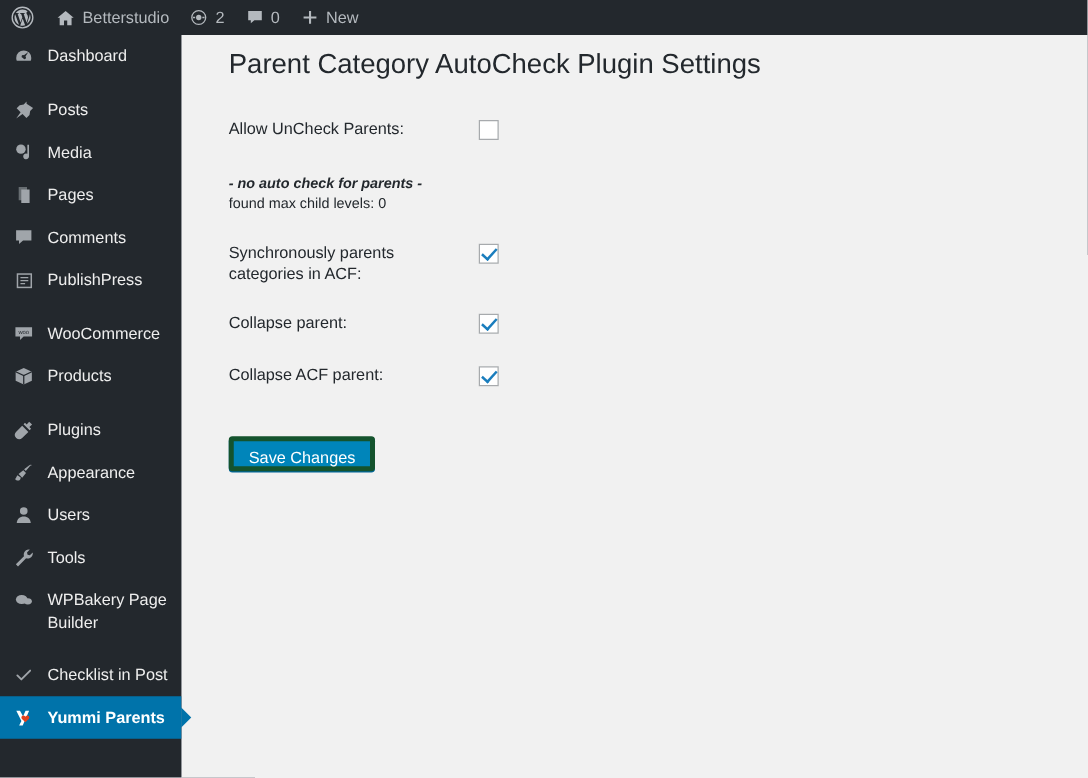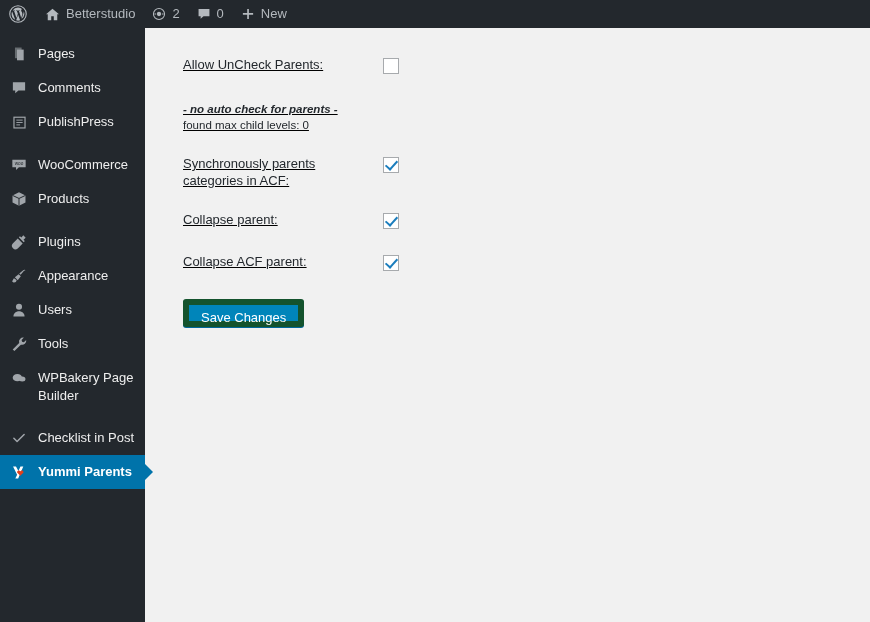--- a/index.html
+++ b/index.html
@@ -101,21 +101,20 @@
     border-collapse: collapse;
   }
   #form-table td {
     padding: 0;
     vertical-align: top;
   }
   .row-label-cell {
     width: 200px;
     padding-right: 6px !important;
     padding-bottom: 22px !important;
-    text-decoration: underline;
   }
   .row-field-cell {
     width: 60px;
     padding-bottom: 22px !important;
     padding-top: 2px !important;
   }
   .row-label {
     font-size: 13px;
     color: #23282d;
     line-height: 17px;
@@ -150,23 +149,23 @@
     left: 4px; top: 0px;
     width: 5px; height: 10px;
     border: solid #1a7dbd;
     border-width: 0 2px 2px 0;
     transform: rotate(42deg);
   }
 
   #save-btn {
     display: inline-block;
     margin-left: 18px;
-    margin-top: 4px;
+    margin-top: 16px;
     background: #0085ba;
-    border: 6px solid #14532d;
+    border: 4px solid #14532d;
     border-radius: 3px;
     color: #fff;
     font-size: 13px;
     line-height: 26px;
     height: 28px;
     padding: 0 12px;
     cursor: pointer;
     font-family: "Liberation Sans", sans-serif;
     box-shadow: 0 1px 0 #006799;
     text-align: center;
@@ -223,23 +222,48 @@
         <svg width="16" height="16" viewBox="0 0 20 20" fill="#b4b9be">
           <path d="M9 3.6h2.1v5.3h5.3v2.1h-5.3v5.3H9v-5.3H3.6V8.9H9z"></path>
         </svg>
       </span>
       <span class="ab-label">New</span>
     </div>
   </div>
 
   <div id="sidebar">
 
+    <div class="menu-item">
+      <span class="mi-icon">
+        <svg width="18" height="18" viewBox="0 0 20 20" fill="currentColor">
+          <path d="M3.3 11.5a6.7 6.7 0 1 1 13.4 0 6.6 6.6 0 0 1-.5 2.5H3.8a6.6 6.6 0 0 1-.5-2.5zm6.1-.1a1.3 1.3 0 1 0 2.6 0c0-.4-.2-.8-.5-1.1l2.6-4-4 2.7c-.2-.1-.4-.1-.7-.1a1.3 1.3 0 0 0-1.3 1.3c0 .4.2.9.5 1.2z"></path>
+        </svg>
+      </span>
+      <span class="mi-label">Dashboard</span>
+    </div>
     <div class="menu-sep"></div>
 
-
+    <div class="menu-item">
+      <span class="mi-icon">
+        <svg width="18" height="18" viewBox="0 0 20 20" fill="currentColor">
+          <path d="M12.5 2.5 10 5.1l-3.6.6-2.7 2.7 3.5 3.5-3.9 5.6 5.6-3.9 3.5 3.5 2.7-2.7.6-3.6 2.6-2.5-5.8-3.8z"></path>
+        </svg>
+      </span>
+      <span class="mi-label">Posts</span>
+    </div>
+
+    <div class="menu-item">
+      <span class="mi-icon">
+        <svg width="18" height="18" viewBox="0 0 20 20" fill="currentColor">
+          <circle cx="7.5" cy="7" r="4.2"></circle>
+          <path d="M13.2 3.2h1.5v10.2a2.6 2.6 0 1 1-1.5-2.36z"></path>
+        </svg>
+      </span>
+      <span class="mi-label">Media</span>
+    </div>
 
     <div class="menu-item">
       <span class="mi-icon">
         <svg width="18" height="18" viewBox="0 0 20 20" fill="currentColor">
           <path d="M5.5 2.8h7.4v11.9H5.5z" opacity="0.55"></path>
           <path d="M7.8 5.1h7.4V17H7.8z"></path>
         </svg>
       </span>
       <span class="mi-label">Pages</span>
     </div>
@@ -354,20 +378,21 @@
           <path d="M12.6 10.6c.8-.8 2.1-.8 2.8 0l.6.6.6-.6c.8-.8 2-.8 2.8 0s.8 2 0 2.8l-3.4 3.3-3.4-3.3c-.8-.8-.8-2 0-2.8z" fill="#e2401c" transform="translate(-2.6,-0.6) scale(0.84)"></path>
         </svg>
       </span>
       <span class="mi-label">Yummi Parents</span>
     </div>
 
   </div>
 
   <div id="content">
 
+    <h1 id="page-title">Parent Category AutoCheck Plugin Settings</h1>
 
     <table id="form-table">
       <tbody>
         <tr>
           <td class="row-label-cell">
             <div class="row-label">Allow UnCheck Parents:</div>
             <div class="row-sub1">- no auto check for parents -</div>
             <div class="row-sub2">found max child levels: 0</div>
           </td>
           <td class="row-field-cell">

